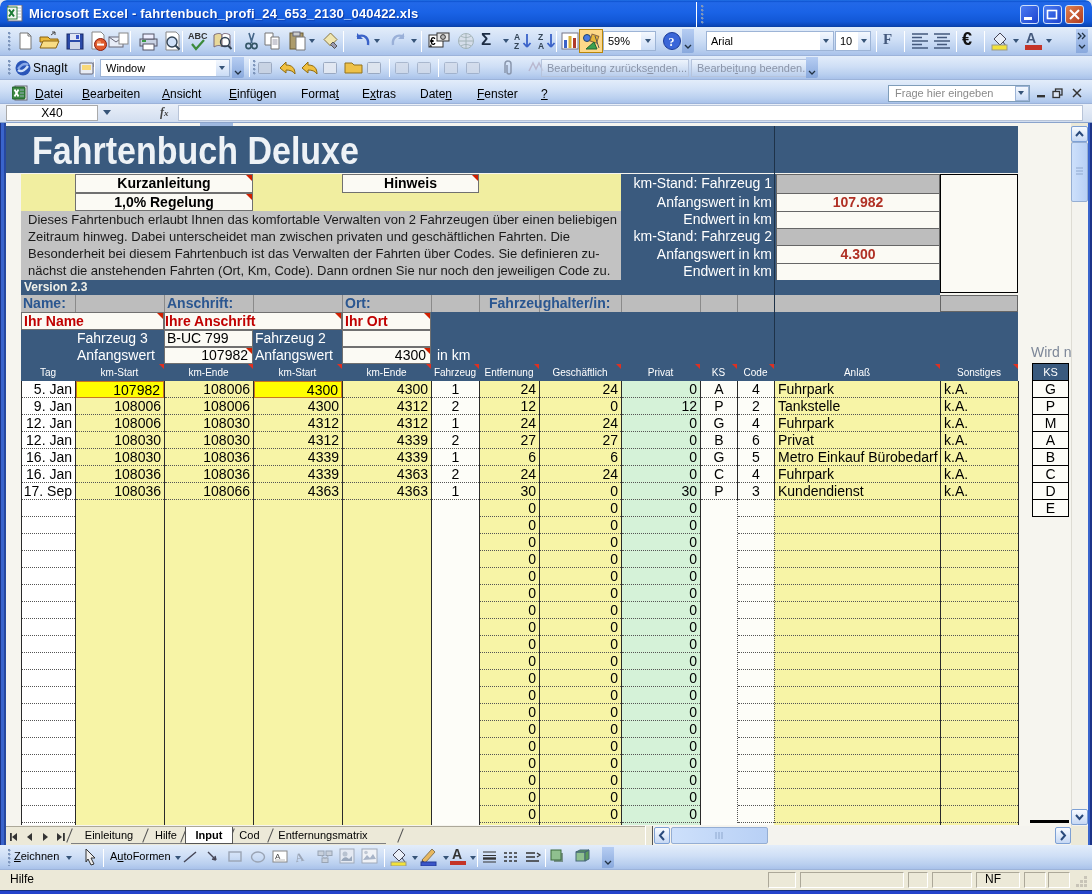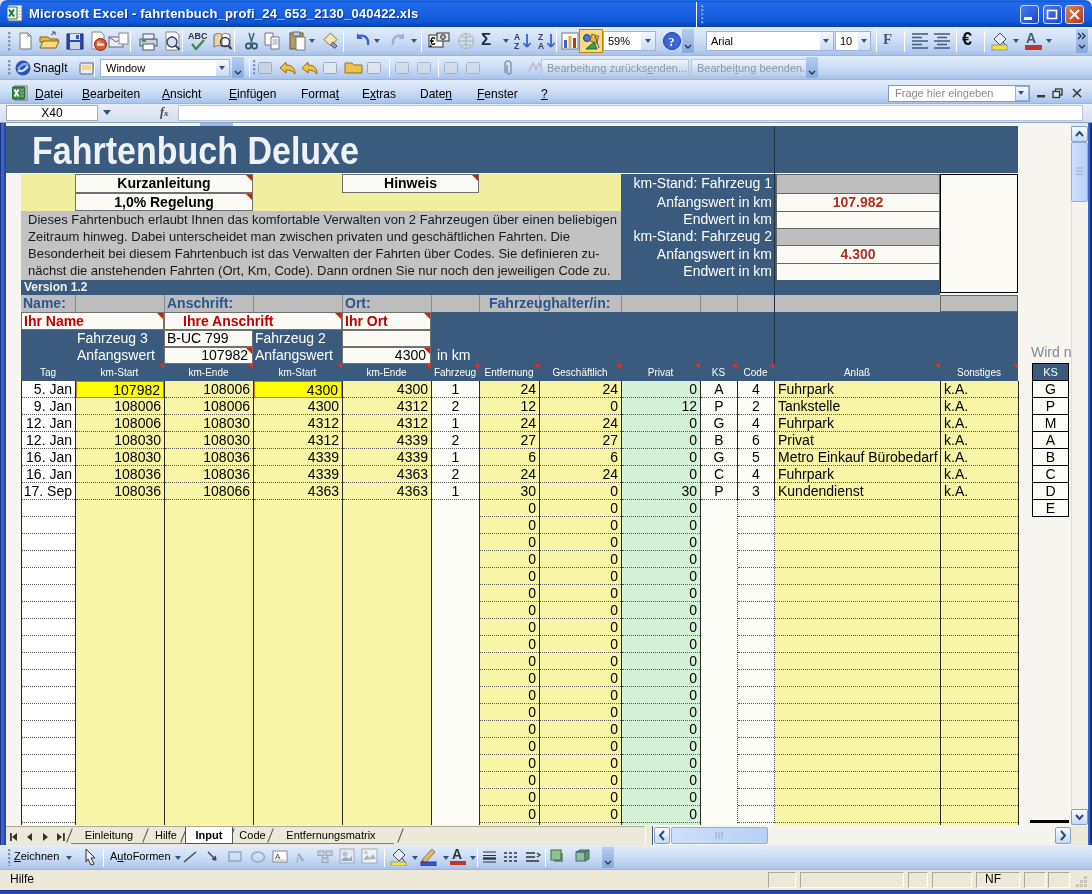--- a/index.html
+++ b/index.html
@@ -327,21 +327,21 @@
 <div class="cardn" style="left:103px;top:110px;border-left-width:4px;border-right-width:4px;border-top-width:5px"></div>
 <div class="ab" style="left:160px;top:105px;width:16px;height:16px;font-size:12px;font-style:italic;font-family:'Liberation Serif';color:#444;font-weight:bold">f<span style="font-size:9px">x</span></div>
 <div class="ab" style="left:178px;top:105px;width:905px;height:16px;background:#fff;border:1px solid #b8c4d8"></div>
 <div class="ab" style="left:6px;top:123px;width:1065px;height:703px;background:#f6f5ef"></div>
 <div class="ab" style="left:200px;top:123px;width:33px;height:4px;background:#9db8e0"></div>
 <div class="ab" style="left:6px;top:126px;width:1012px;height:47px;background:#3a5a7e"></div>
 <div class="ab" style="left:32px;top:130px;font-size:38px;font-weight:bold;color:#eef2f6;transform:scaleX(.895);transform-origin:0 50%;letter-spacing:0px">Fahrtenbuch Deluxe</div>
 <div class="ab" style="left:21px;top:174px;width:600px;height:37px;background:#f1eea0"></div>
 <div class="ab" style="left:621px;top:174px;width:319px;height:121px;background:#3a5a7e"></div>
 <div class="ab" style="left:21px;top:280px;width:919px;height:15px;background:#3a5a7e"></div>
-<div class="ab" style="left:24px;top:280px;font-size:12px;font-weight:bold;color:#f0f0e8;line-height:15px">Version 1.2</div>
+<div class="ab" style="left:24px;top:280px;font-size:12px;font-weight:bold;color:#f0f0e8;line-height:15px">Version 2.3</div>
 <div class="ab" style="left:21px;top:211px;width:600px;height:69px;background:#c2c2c2"></div>
 <div class="ab" style="left:28px;top:211px;font-size:13px;color:#1a1a1a;line-height:18px;white-space:nowrap">Dieses Fahrtenbuch erlaubt Ihnen das komfortable Verwalten von 2 Fahrzeugen über einen beliebigen</div>
 <div class="ab" style="left:28px;top:228px;font-size:13px;color:#1a1a1a;line-height:18px;white-space:nowrap">Zeitraum hinweg. Dabei unterscheidet man zwischen privaten und geschäftlichen Fahrten. Die</div>
 <div class="ab" style="left:28px;top:245px;font-size:13px;color:#1a1a1a;line-height:18px;white-space:nowrap">Besonderheit bei diesem Fahrtenbuch ist das Verwalten der Fahrten über Codes. Sie definieren zu-</div>
 <div class="ab" style="left:28px;top:262px;font-size:13px;color:#1a1a1a;line-height:18px;white-space:nowrap">nächst die anstehenden Fahrten (Ort, Km, Code). Dann ordnen Sie nur noch den jeweiligen Code zu.</div>
 <div class="ab" style="left:75px;top:174px;width:178px;height:19px;background:#fbfaf4;border:1px solid #707070;font-size:14px;font-weight:bold;text-align:center;color:#000;line-height:17px;white-space:nowrap">Kurzanleitung<div class="tri"></div></div>
 <div class="ab" style="left:75px;top:193px;width:178px;height:18px;background:#fbfaf4;border:1px solid #707070;font-size:14px;font-weight:bold;text-align:center;color:#000;line-height:16px;white-space:nowrap">1,0% Regelung<div class="tri"></div></div>
 <div class="ab" style="left:342px;top:174px;width:137px;height:19px;background:#fbfaf4;border:1px solid #707070;font-size:14px;font-weight:bold;text-align:center;color:#000;line-height:17px;white-space:nowrap">Hinweis<div class="tri"></div></div>
 <div class="ab" style="left:621px;top:174px;width:151px;text-align:right;color:#fff;font-size:14px;line-height:19px">km-Stand: Fahrzeug 1</div>
 <div class="ab" style="left:776px;top:174px;width:164px;height:19px;background:#bdbdbd;border:1px solid #666;border-bottom:none;font-size:14px;font-weight:bold;color:#b03024;text-align:center;line-height:18px"></div>
@@ -369,21 +369,21 @@
 <div class="ab" style="left:700px;top:295px;width:1px;height:17px;background:#8a8a8a"></div>
 <div class="ab" style="left:737px;top:295px;width:1px;height:17px;background:#8a8a8a"></div>
 <div class="ab" style="left:774px;top:295px;width:1px;height:17px;background:#8a8a8a"></div>
 <div class="ab" style="left:940px;top:295px;width:78px;height:17px;background:#bdbdbd;border:1px solid #666"></div>
 <div class="ab" style="left:23px;top:295px;font-size:14px;font-weight:bold;color:#2a5690;line-height:17px">Name:</div>
 <div class="ab" style="left:167px;top:295px;font-size:14px;font-weight:bold;color:#2a5690;line-height:17px">Anschrift:</div>
 <div class="ab" style="left:345px;top:295px;font-size:14px;font-weight:bold;color:#2a5690;line-height:17px">Ort:</div>
 <div class="ab" style="left:489px;top:295px;font-size:14px;font-weight:bold;color:#2a5690;line-height:17px">Fahrzeughalter/in:</div>
 <div class="ab" style="left:21px;top:312px;width:919px;height:18px;background:#3a5a7e"></div>
 <div class="ab" style="left:21px;top:312px;width:143px;height:18px;background:#fbfaf4;border:1px solid #707070;font-size:14px;font-weight:bold;color:#c00000;line-height:16px;padding-left:2px;white-space:nowrap">Ihr Name<div class="tri"></div></div>
-<div class="ab" style="left:164px;top:312px;width:178px;height:18px;background:#fbfaf4;border:1px solid #707070;font-size:14px;font-weight:bold;color:#c00000;line-height:16px;padding-left:18px;white-space:nowrap">Ihre Anschrift<div class="tri"></div></div>
+<div class="ab" style="left:164px;top:312px;width:178px;height:18px;background:#fbfaf4;border:1px solid #707070;font-size:14px;font-weight:bold;color:#c00000;line-height:16px;padding-left:0;white-space:nowrap">Ihre Anschrift<div class="tri"></div></div>
 <div class="ab" style="left:342px;top:312px;width:89px;height:18px;background:#fbfaf4;border:1px solid #707070;font-size:14px;font-weight:bold;color:#c00000;line-height:16px;padding-left:2px;white-space:nowrap">Ihr Ort<div class="tri"></div></div>
 <div class="ab" style="left:21px;top:330px;width:919px;height:17px;background:#3a5a7e"></div>
 <div class="ab" style="left:77px;top:330px;font-size:14px;color:#fff;line-height:17px">Fahrzeug 3</div>
 <div class="ab" style="left:255px;top:330px;font-size:14px;color:#fff;line-height:17px">Fahrzeug 2</div>
 <div class="ab" style="left:164px;top:330px;width:89px;height:17px;background:#fbfaf4;border:1px solid #707070;font-size:14px;color:#000;line-height:15px;padding-left:2px">B-UC 799</div>
 <div class="ab" style="left:342px;top:330px;width:89px;height:17px;background:#fbfaf4;border:1px solid #707070"></div>
 <div class="ab" style="left:21px;top:347px;width:919px;height:17px;background:#3a5a7e"></div>
 <div class="ab" style="left:77px;top:347px;font-size:14px;color:#fff;line-height:17px">Anfangswert</div>
 <div class="ab" style="left:255px;top:347px;font-size:14px;color:#fff;line-height:17px">Anfangswert</div>
 <div class="ab" style="left:437px;top:347px;font-size:14px;color:#fff;line-height:17px">in km</div>
@@ -803,21 +803,21 @@
 <svg class="ab" style="left:37px;top:829px" width="15" height="15">
         <path d="M6 4l5 4-5 4z" fill="#333"></path>
       </svg>
 <svg class="ab" style="left:52px;top:829px" width="15" height="15">
         <path d="M5 4l5 4-5 4zM11 4h1.8v8H11z" fill="#333"></path>
       </svg>
 <div class="tab" style="left:71px;top:827px;width:76px">Einleitung</div>
 <div class="tab" style="left:147px;top:827px;width:38px">Hilfe</div>
 <div class="tab on" style="left:185px;top:827px;width:48px">Input</div>
 <div class="tab" style="left:233px;top:827px;width:39px">Code</div>
-<div class="tab" style="left:268px;top:827px;width:126px">Entfernungsmatrix</div>
+<div class="tab" style="left:260px;top:827px;width:126px">Entfernungsmatrix</div>
 <div class="slash" style="left:69px;top:828px;height:15px"></div>
 <div class="slash" style="left:145px;top:828px;height:15px"></div>
 <div class="slash" style="left:183px;top:828px;height:15px"></div>
 <div class="slash" style="left:231px;top:828px;height:15px"></div>
 <div class="slash" style="left:270px;top:828px;height:15px"></div>
 <div class="slash" style="left:400px;top:828px;height:15px"></div>
 <div class="ab" style="left:645px;top:826px;width:8px;height:19px;background:#ece9d8;border-left:1px solid #fff;border-right:1px solid #555"></div>
 <div class="ab" style="left:653px;top:826px;width:418px;height:19px;background:#f4f3ee"></div>
 <div class="sbtn" style="left:654px;top:827px;width:16px;height:17px"><svg width="14" height="15">
           <path d="M9 3L5 7.5 9 12" fill="none" stroke="#2a4a7c" stroke-width="2"></path>

